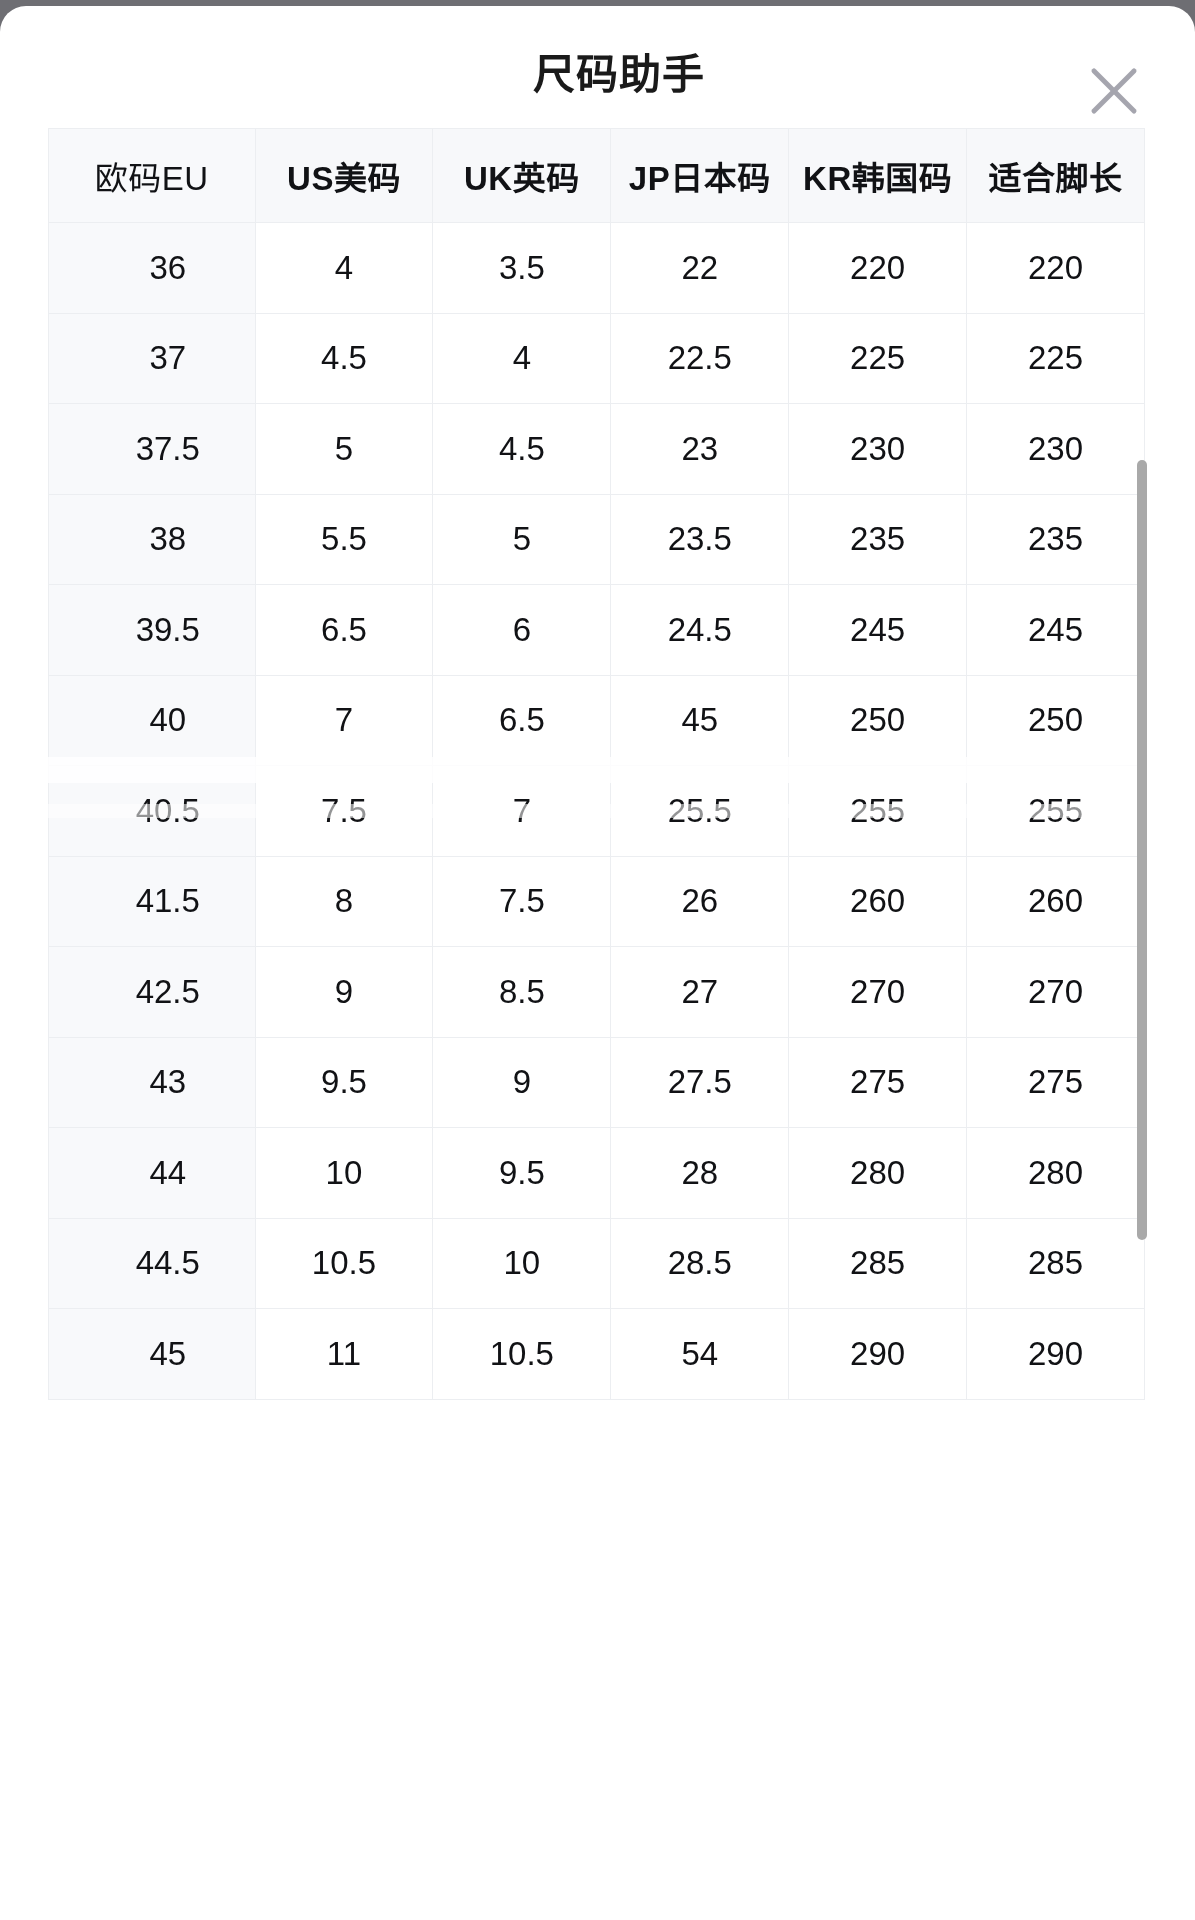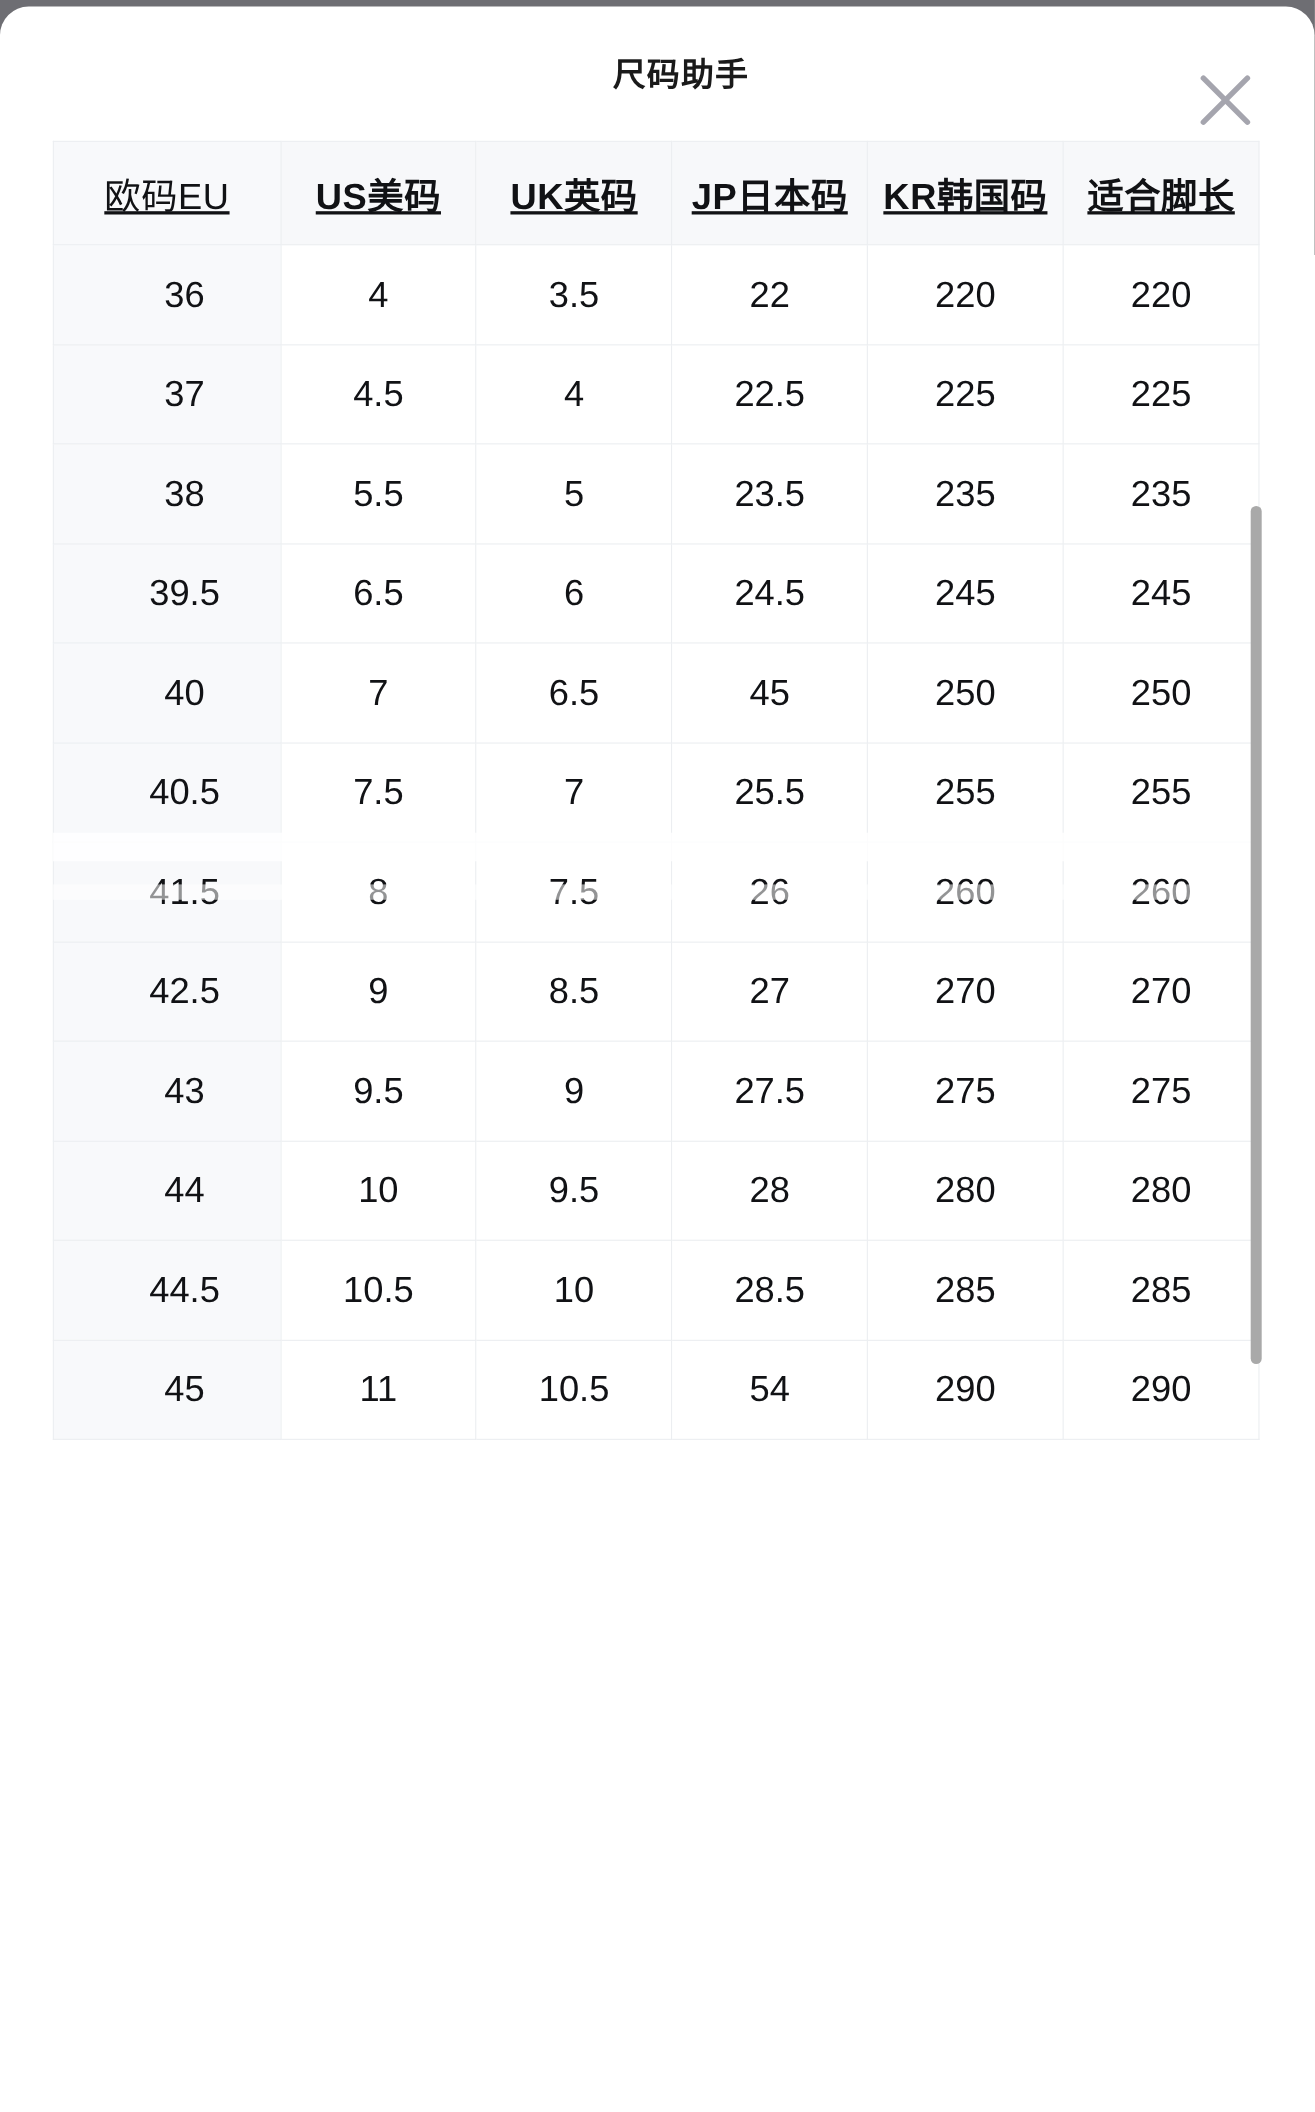--- a/index.html
+++ b/index.html
@@ -39,21 +39,21 @@
     position: relative;
     height: 122px;
     width: 100%;
   }
   .sheet-title {
     position: absolute;
     left: 0;
     right: 0;
     top: 48px;
     text-align: center;
-    font-size: 30px;
+    font-size: 42px;
     font-weight: 700;
     color: #1a1a1a;
     letter-spacing: 1px;
     line-height: 1;
     padding-left: 43px;
   }
   .close-btn {
     position: absolute;
     right: 40px;
     top: 44px;
@@ -88,21 +88,20 @@
     font-weight: 400;
     padding: 0;
     box-sizing: border-box;
   }
   table.size-table thead th {
     height: 94px;
     background: #f7f8fa;
     font-weight: 700;
     font-size: 33px;
     letter-spacing: 0.5px;
-    text-decoration: underline;
   }
   table.size-table tbody td {
     height: 90.5px;
     background: #ffffff;
   }
   table.size-table tbody td.col-eu,
   table.size-table thead th.col-eu {
     background: #f8f9fb;
     font-weight: 500;
   }
@@ -202,20 +201,28 @@
           </tr>
           <tr>
             <td class="col-eu">37</td>
             <td>4.5</td>
             <td>4</td>
             <td>22.5</td>
             <td>225</td>
             <td>225</td>
           </tr>
           <tr>
+            <td class="col-eu">37.5</td>
+            <td>5</td>
+            <td>4.5</td>
+            <td>23</td>
+            <td>230</td>
+            <td>230</td>
+          </tr>
+          <tr>
             <td class="col-eu">38</td>
             <td>5.5</td>
             <td>5</td>
             <td>23.5</td>
             <td>235</td>
             <td>235</td>
           </tr>
           <tr>
             <td class="col-eu">39.5</td>
             <td>6.5</td>

